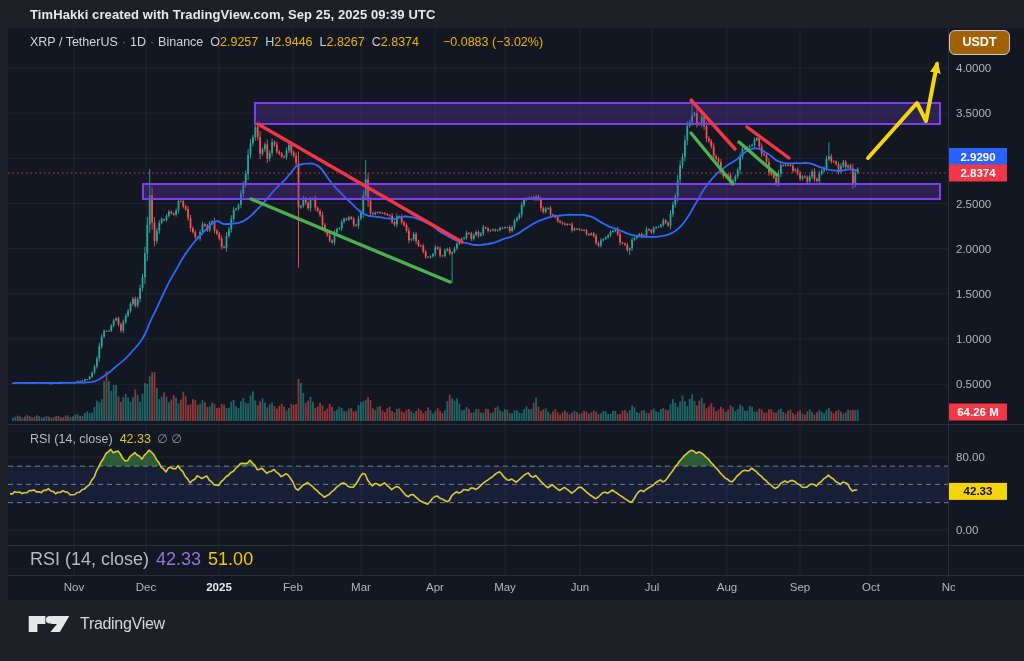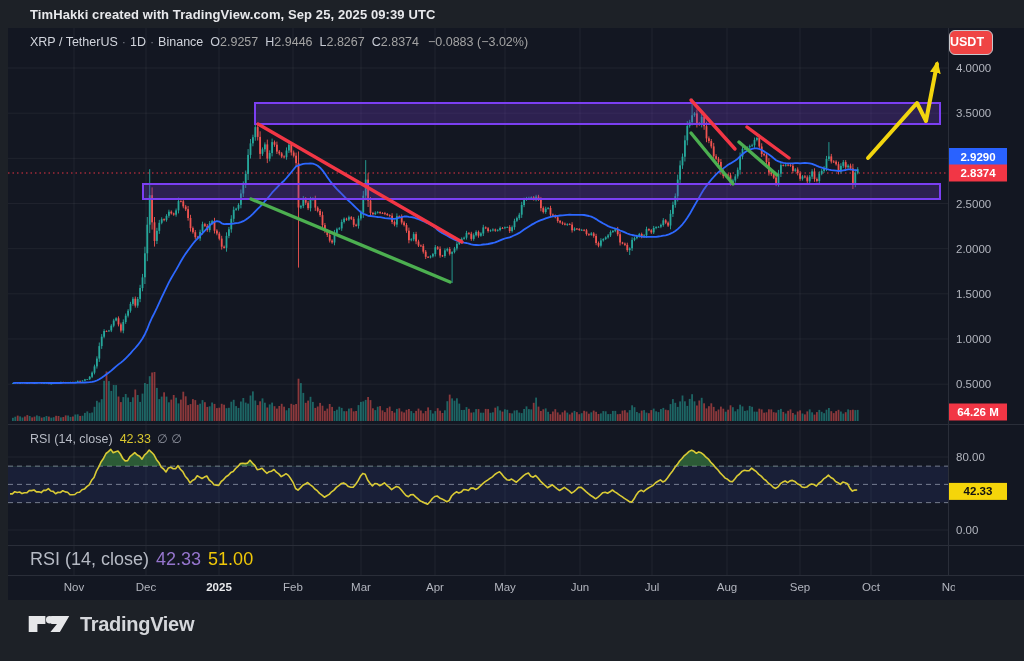--- a/index.html
+++ b/index.html
@@ -5,37 +5,37 @@
   html,body{margin:0;padding:0;background:#101114;}
   .frame{position:relative;width:1024px;height:661px;background:#1d2127;overflow:hidden;
          font-family:"Liberation Sans",sans-serif;}
   .attribution{position:absolute;left:30px;top:0;height:28px;line-height:29px;
                font-size:13px;font-weight:700;color:#e8e9ec;letter-spacing:.1px;}
   .chart-wrap{position:absolute;left:8px;top:28px;width:1016px;height:572px;}
   .chart-wrap svg{display:block;}
   .legend{position:absolute;left:22px;top:6px;font-size:12.5px;font-weight:500;color:#d1d4dc;}
   .lrow{height:17px;line-height:17px;white-space:nowrap;}
   .lrow .sep{color:#787b86;padding:0 4px;}
-  .red{color:#a3a3a3;}
+  .red{color:#eab308;}
   .blue{color:#2d68ff;}
   .gray{color:#b6bac4;}
   .yellow{color:#d9c72f;}
   .purpleval{color:#9575cd;}
   .gold{color:#f0c808;}
   .ohlc-letter{color:#c8ccd6;padding-left:7px;}
-  .chg{padding-left:9px;}
+  .chg{padding-left:24px;}
   .rsi-row{position:absolute;left:22px;top:403px;font-size:12.5px;font-weight:500;color:#d1d4dc;height:17px;line-height:17px;}
   .rsi-row2{position:absolute;left:22px;top:523px;font-size:18px;font-weight:500;color:#d1d4dc;height:17px;line-height:17px;}
   .nullset{font-family:"DejaVu Sans",sans-serif;color:#8b8f9a;padding-left:6px;font-size:12px;}
   .val-gap{padding-left:7px;}
-  .usdt-btn{position:absolute;left:941px;top:2px;width:44px;height:25px;background:#ef4444;
+  .usdt-btn{position:absolute;left:941px;top:2px;width:61px;height:25px;background:#a16207;
             border:1.5px solid #c6c8cd;border-radius:6px;color:#fff;font-size:12.5px;font-weight:700;
-            line-height:23px;cursor:pointer;box-sizing:border-box;}
+            text-align:center;line-height:23px;cursor:pointer;box-sizing:border-box;}
   .footer{position:absolute;left:28px;top:609px;display:flex;align-items:center;gap:10px;}
-  .footer .logo-text{font-size:20px;font-weight:700;color:#d5d7db;letter-spacing:-0.3px;}
+  .footer .logo-text{font-size:16px;font-weight:400;color:#d5d7db;letter-spacing:-0.3px;}
 </style>
 </head>
 <body>
 
 <div class="frame">
 
   <div class="attribution">TimHakki created with TradingView.com, Sep 25, 2025 09:39 UTC</div>
 
   <div class="chart-wrap">
     <svg id="chart" width="1016" height="572">

